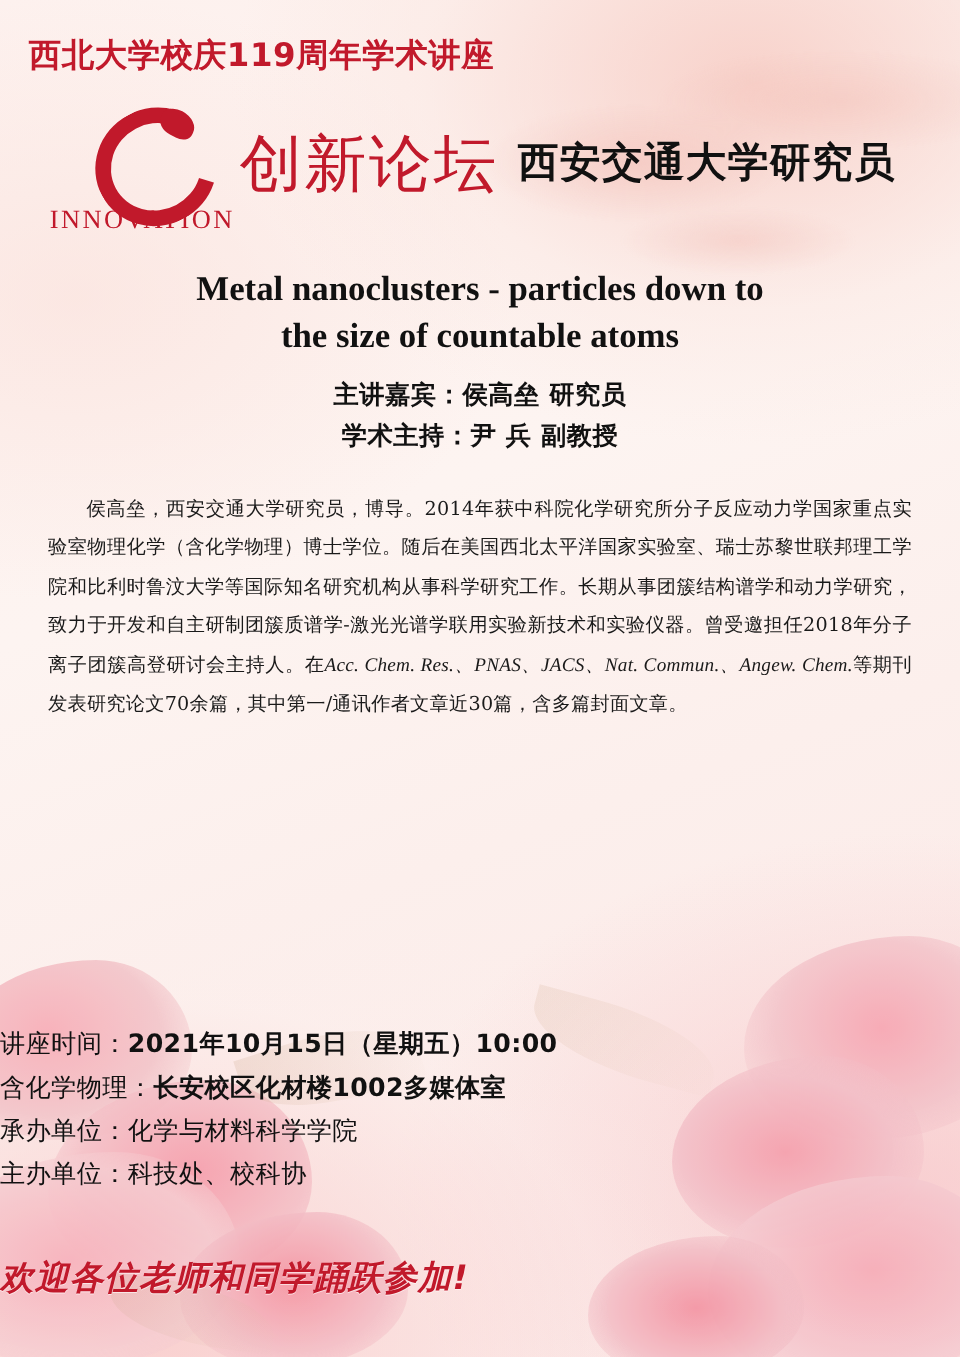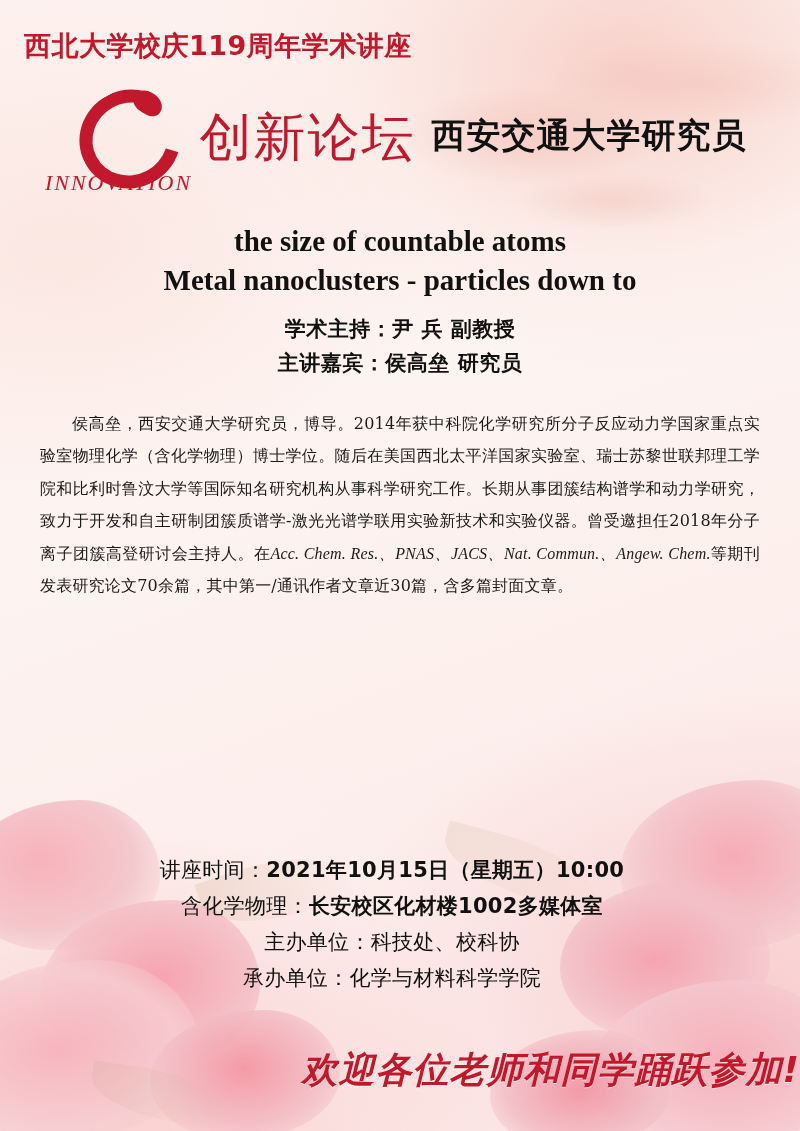--- a/index.html
+++ b/index.html
@@ -97,21 +97,20 @@
     display: flex;
     align-items: center;
     justify-content: center;
     gap: 16px;
   }
   .logo-block {
     width: 130px;
     display: flex;
     flex-direction: column;
     align-items: center;
-    font-style: italic;
   }
   .logo-mark {
     width: 92px;
     height: 78px;
     position: relative;
   }
   .logo-mark .ring {
     position: absolute;
     left: 6px; top: 2px;
     width: 76px; height: 72px;
@@ -200,41 +199,41 @@
   .bio i {
     font-family: "Liberation Serif", serif;
     font-style: italic;
   }
 
   
   .info {
     position: absolute;
     left: 0; right: 16px;
     top: 852px;
-    text-align: center;
+    text-align: left;
   }
   .info-row {
     font-family: "DejaVu Sans", sans-serif;
     font-size: 21px;
     color: #111;
     line-height: 1.72;
     letter-spacing: 0.3px;
   }
   .info-row b { font-weight: bold; }
 
   
   .slogan {
     position: absolute;
     left: 0; right: 0;
     top: 1046px;
-    text-align: right;
+    text-align: left;
     font-family: "DejaVu Sans", sans-serif;
     font-weight: bold;
     font-style: italic;
-    font-size: 36px;
+    font-size: 28px;
     color: #c1192b;
     letter-spacing: 1px;
     text-shadow: 0 1px 0 rgba(255,255,255,0.6);
   }
 </style>
 </head>
 <body>
 
 <div class="poster">
 
@@ -262,44 +261,44 @@
           <div class="ring"></div>
           <div class="dot"></div>
         </div>
         <div class="logo-word">INNOVATION</div>
       </div>
       <div class="forum-title">创新论坛</div>
       <div class="forum-no">西安交通大学研究员</div>
     </div>
 
     <div class="en-title">
+      <div>Metal nanoclusters - particles down to</div>
       <div>the size of countable atoms</div>
-      <div>Metal nanoclusters - particles down to</div>
     </div>
 
     <div class="people">
+      <div>主讲嘉宾：侯高垒  研究员</div>
       <div>学术主持：尹    兵  副教授</div>
-      <div>主讲嘉宾：侯高垒  研究员</div>
     </div>
 
     <div class="bio">
       <span>侯高垒，西安交通大学研究员，博导。2014年获中科院化学研究所分子反应动力学国家重点实验室物理化学（含化学物理）博士学位。随后在美国西北太平洋国家实验室、瑞士苏黎世联邦理工学院和比利时鲁汶大学等国际知名研究机构从事科学研究工作。长期从事团簇结构谱学和动力学研究，致力于开发和自主研制团簇质谱学-激光光谱学联用实验新技术和实验仪器。曾受邀担任2018年分子离子团簇高登研讨会主持人。在</span><i>Acc. Chem. Res.、PNAS、JACS、Nat. Commun.、Angew. Chem.</i><span>等期刊发表研究论文70余篇，其中第一/通讯作者文章近30篇，含多篇封面文章。</span>
     </div>
 
     <div class="info">
       <div class="info-row">
         <span>讲座时间：</span><b>2021年10月15日（星期五）10:00</b>
       </div>
       <div class="info-row">
         <span>含化学物理：</span><b>长安校区化材楼1002多媒体室</b>
       </div>
       <div class="info-row">
+        <span>承办单位：</span><span>化学与材料科学学院</span>
+      </div>
+      <div class="info-row">
         <span>主办单位：</span><span>科技处、校科协</span>
-      </div>
-      <div class="info-row">
-        <span>承办单位：</span><span>化学与材料科学学院</span>
       </div>
     </div>
 
     <div class="slogan">欢迎各位老师和同学踊跃参加!</div>
 
   </div>
 </div>
 
 </body></html>

